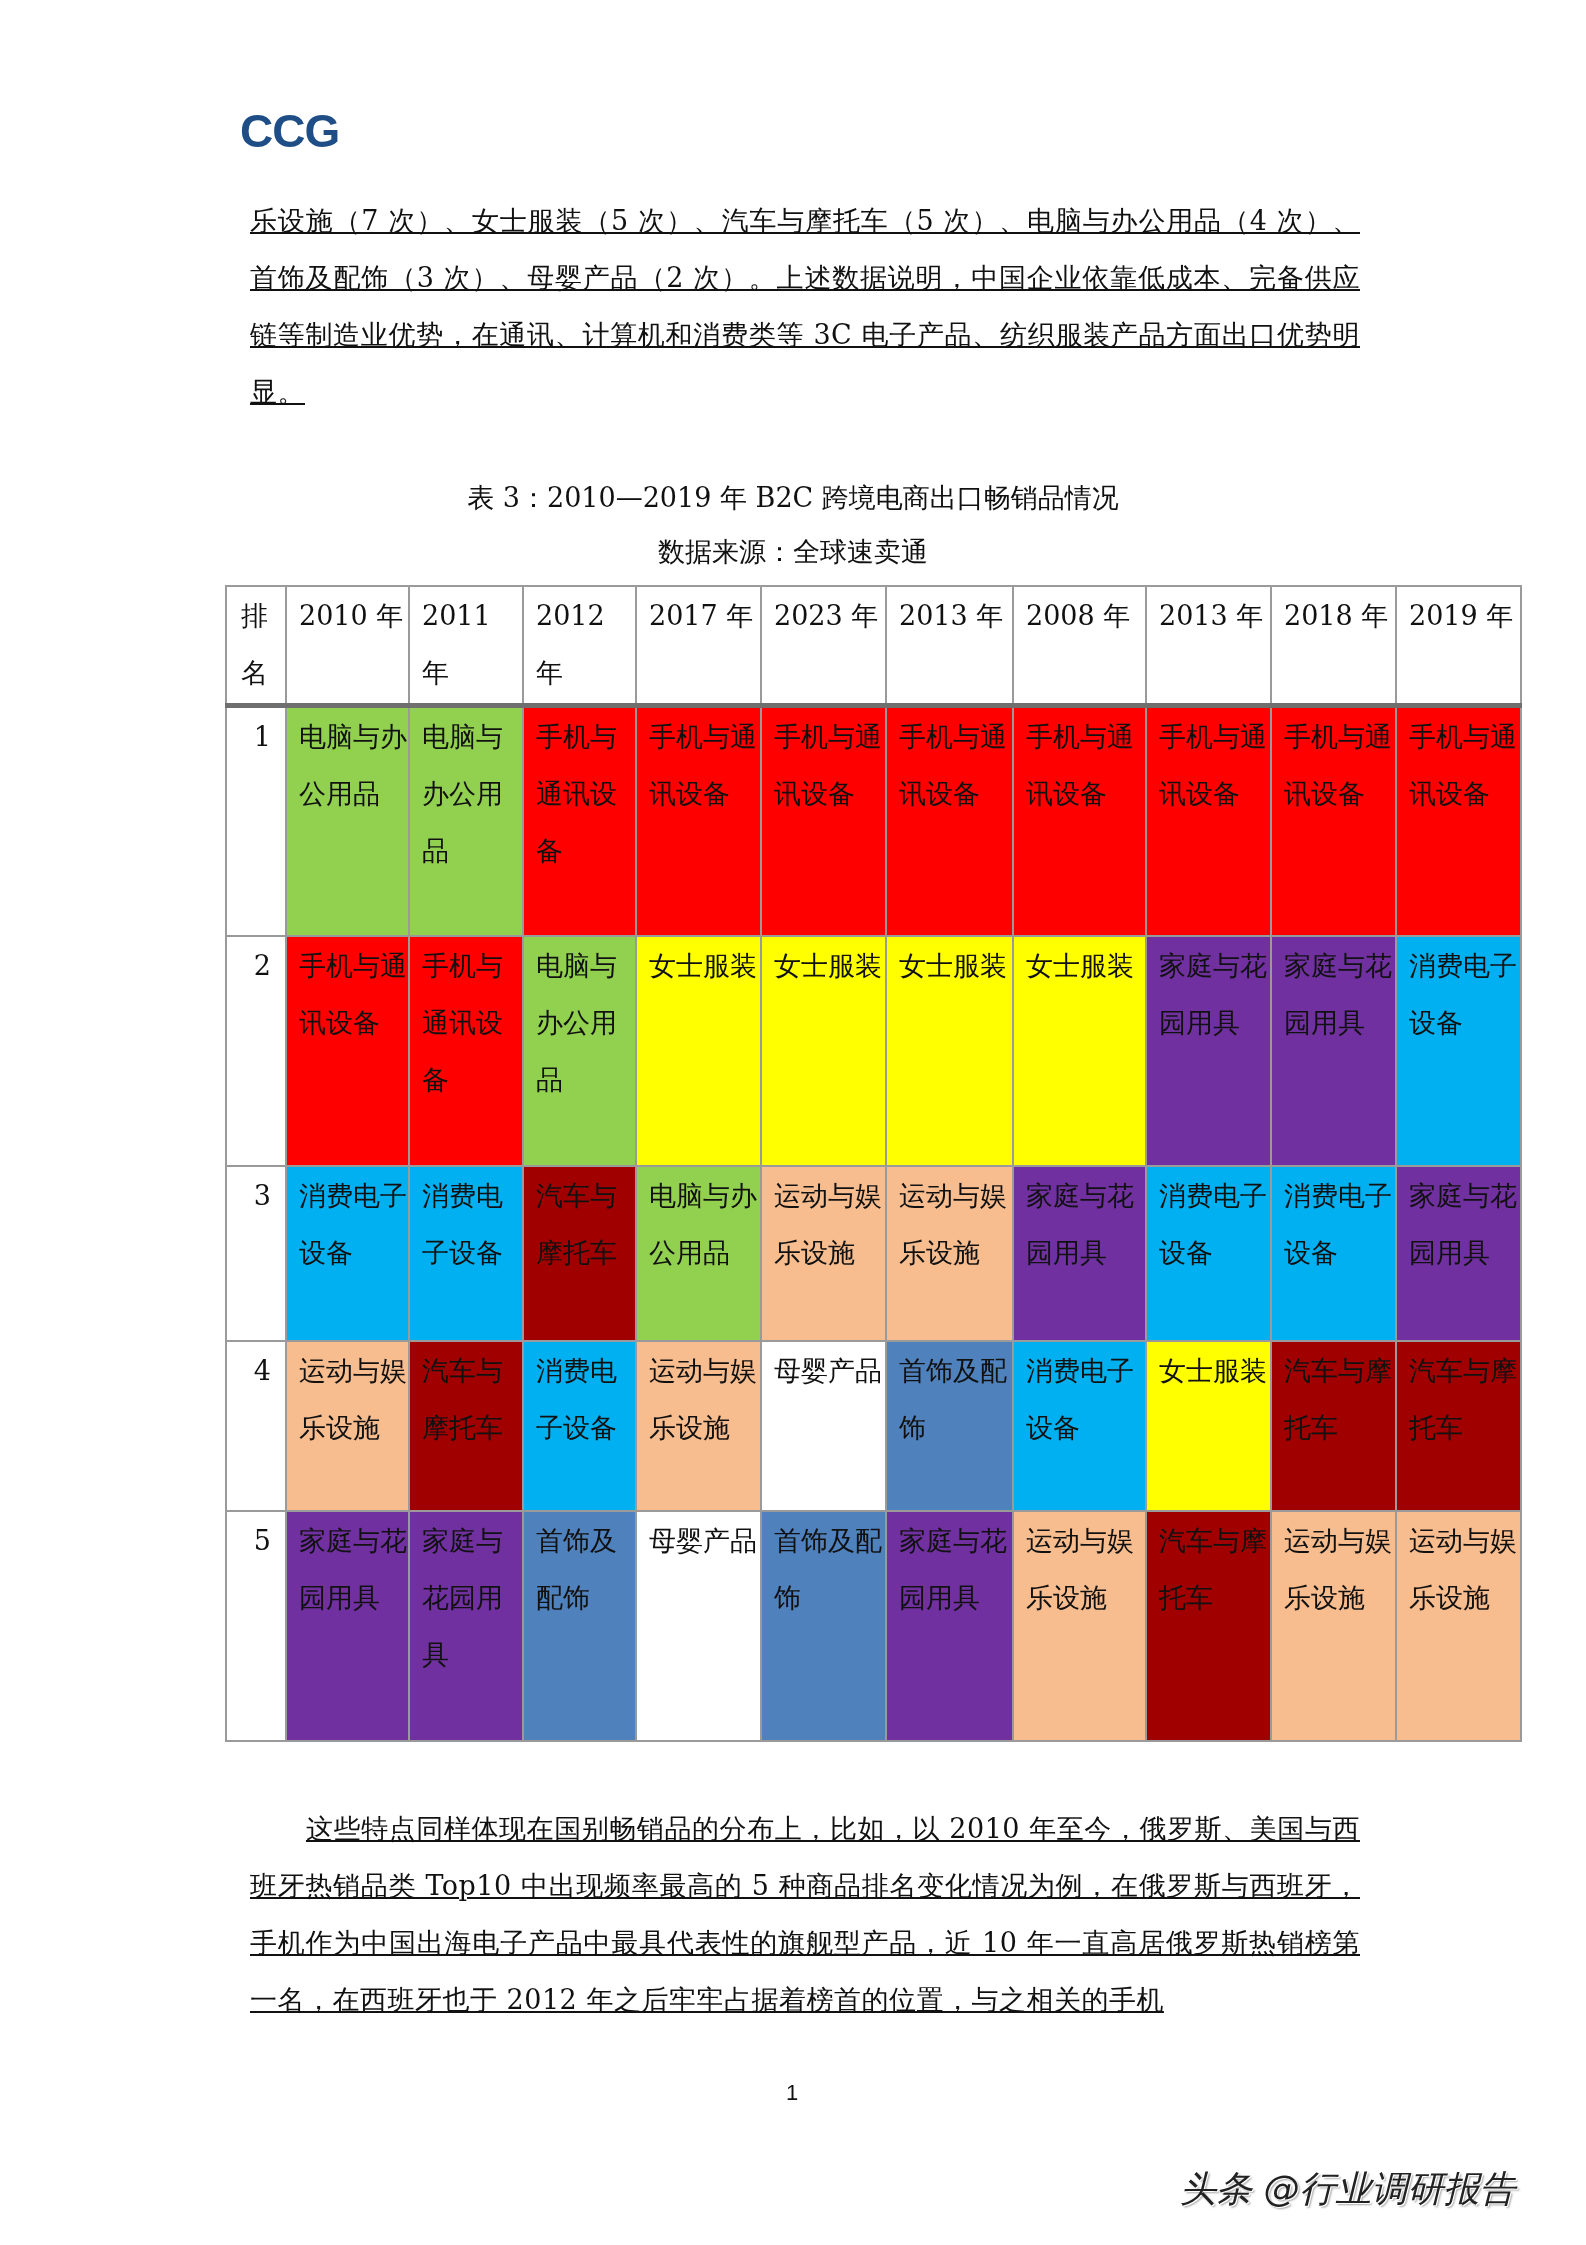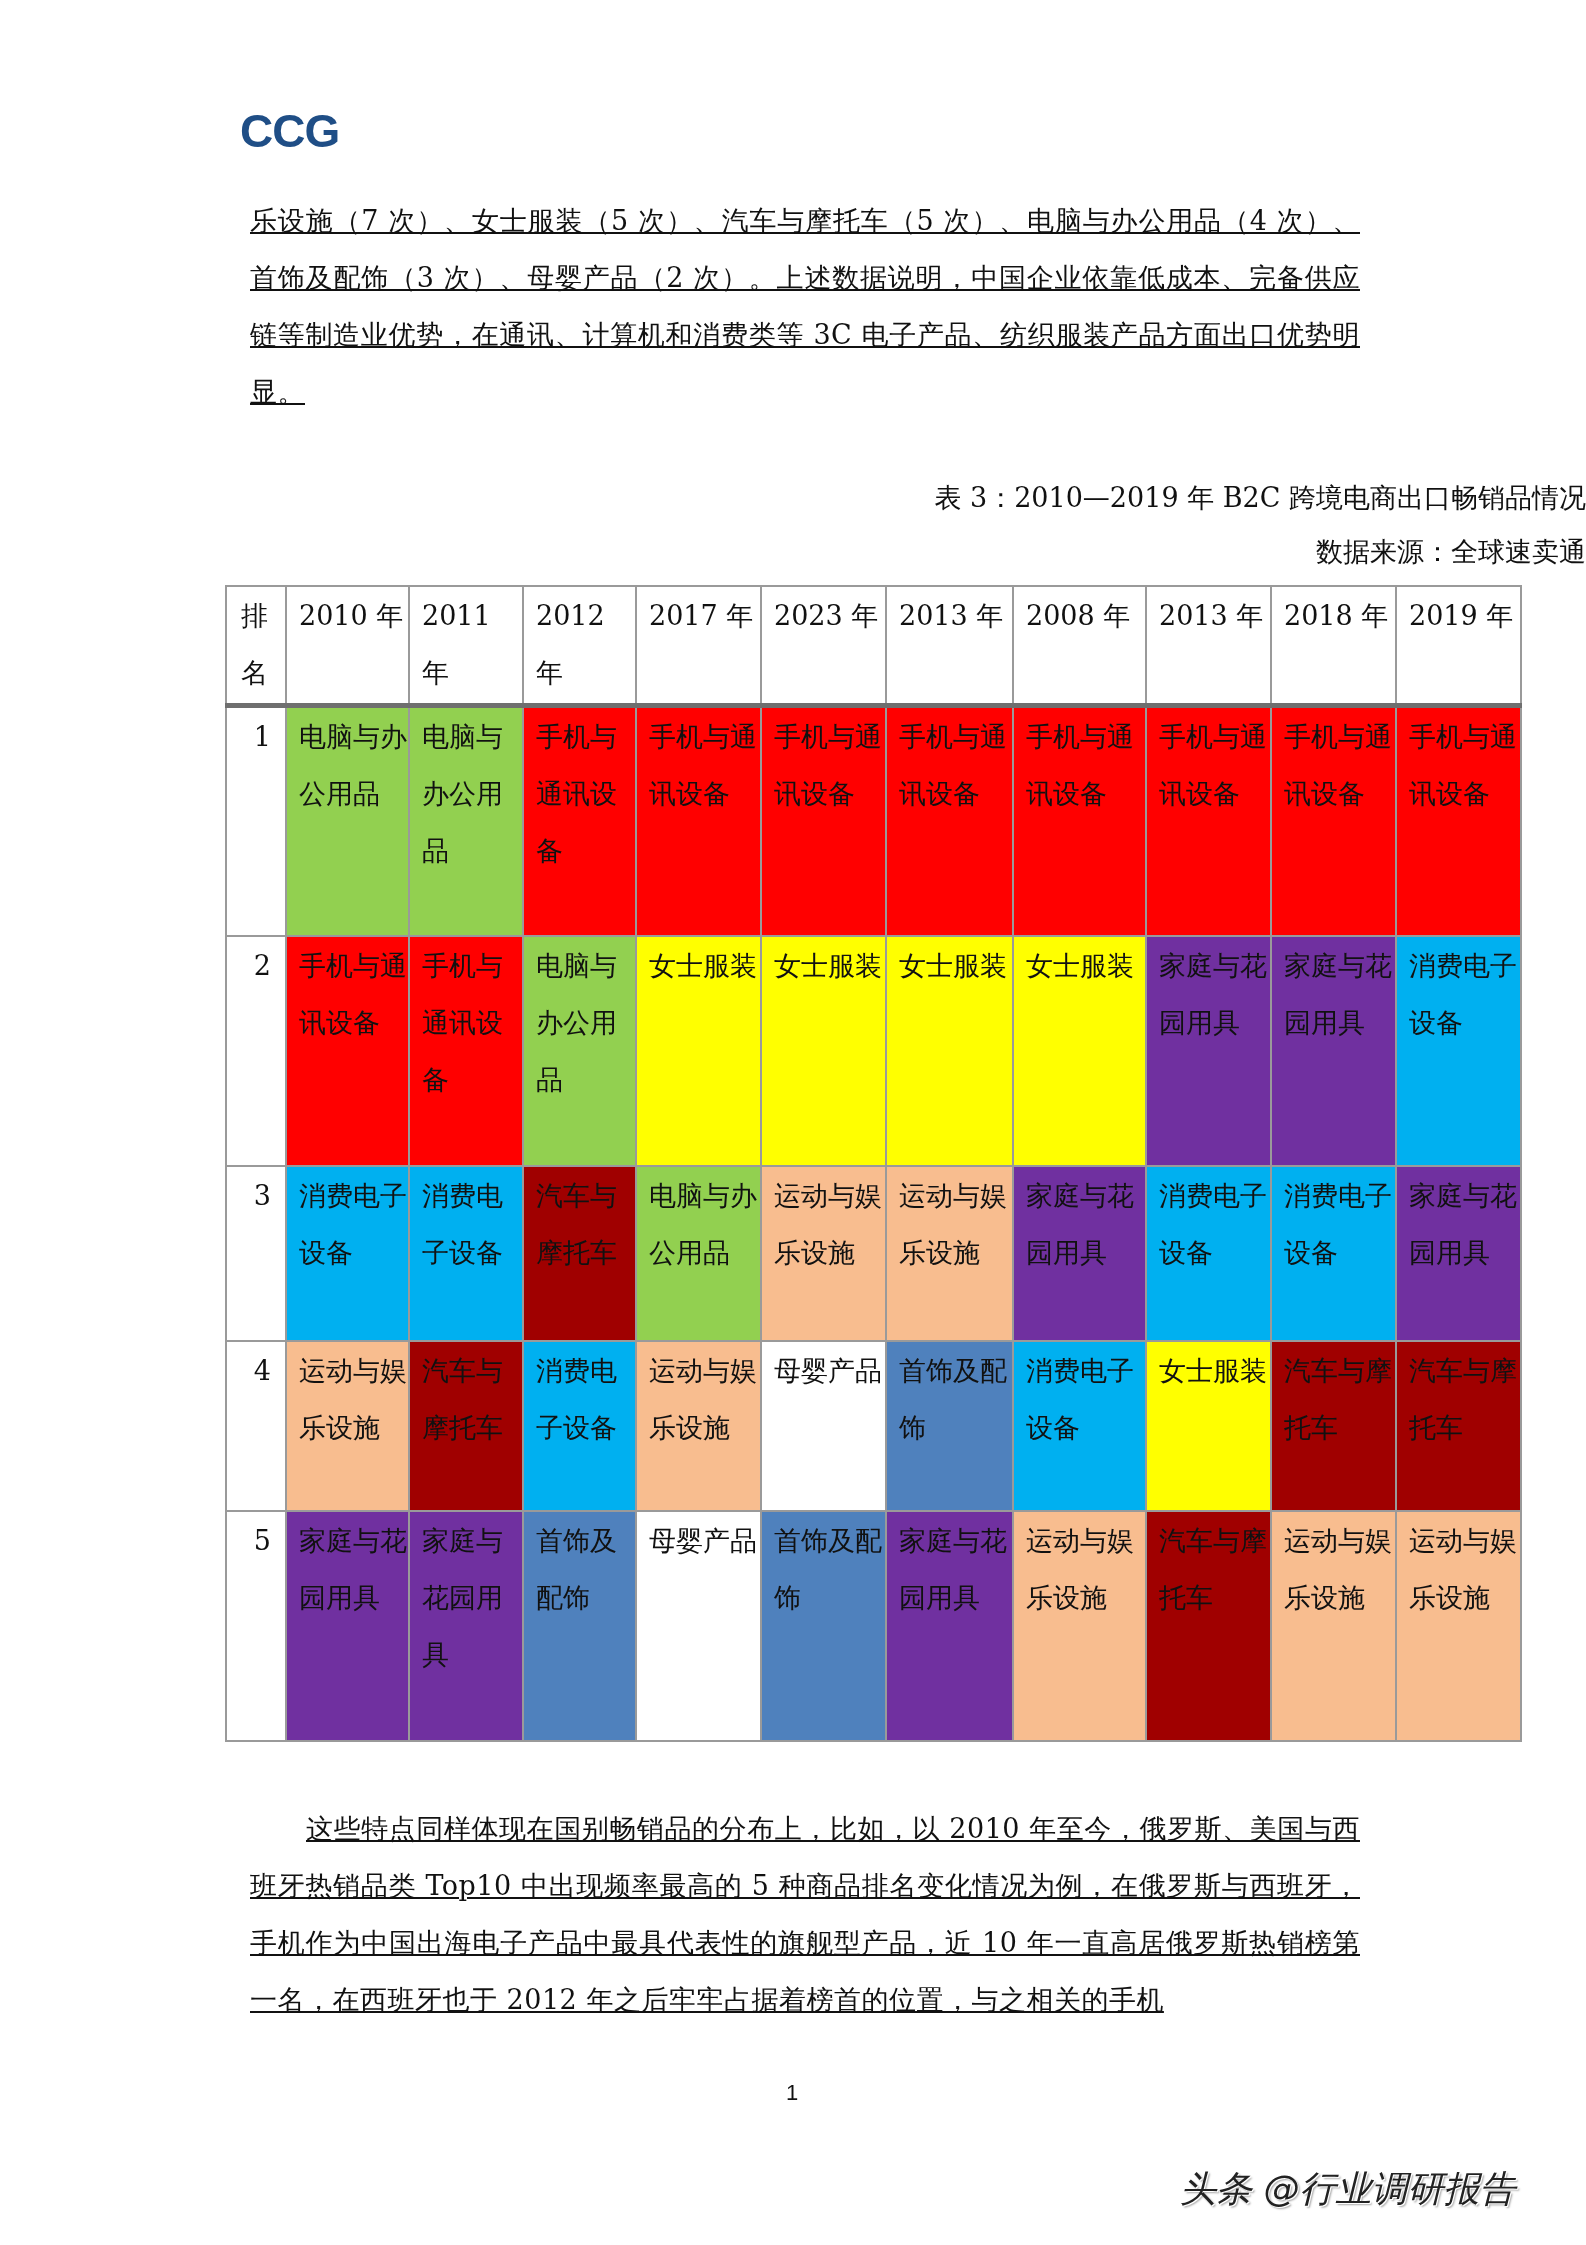--- a/index.html
+++ b/index.html
@@ -3,21 +3,21 @@
 <meta charset="utf-8">
 <style>
   html, body { margin: 0; padding: 0; background: #ffffff; }
   body { width: 1586px; height: 2245px; position: relative; overflow: hidden;
          font-family: "DejaVu Serif", "Liberation Serif", serif; color: #111; }
   .logo { position: absolute; left: 240px; top: 108px; font-family: "Liberation Sans", "DejaVu Sans", sans-serif;
           font-weight: 700; font-size: 46px; letter-spacing: -1px; color: #1f4e86; line-height: 1; }
   .para { position: absolute; left: 240px; width: 1110px; font-size: 27px; line-height: 57px; margin: 10px;
           letter-spacing: 0.5px; text-align: justify; text-decoration: underline; }
   .para1 { top: 182px; }
-  .caption { position: absolute; left: 0; width: 1586px; text-align: right; font-size: 27px; line-height: 40px; }
+  .caption { position: absolute; left: 0; width: 1586px; text-align: center; font-size: 27px; line-height: 40px; }
   .cap1 { top: 478px; }
   .cap2 { top: 532px; }
   table.grid { position: absolute; left: 225px; top: 585px; border-collapse: collapse; table-layout: fixed; }
   table.grid td, table.grid th { border: 2px solid #9a9a9a; vertical-align: top; padding: 0 0 0 12px;
           font-size: 27px; line-height: 57px; font-weight: normal; text-align: left; word-break: break-all; }
   table.grid thead th { background: #ffffff; color: #111; height: 116px; }
   table.grid thead tr { border-bottom: 5px solid #6f6f6f; }
   table.grid thead th.rank-h { padding: 0 0 0 14px; }
   table.grid td.rank { background: #fff; text-align: right; padding: 0 14px 0 0; }
   .para2 { top: 1790px; text-indent: 56px; }

